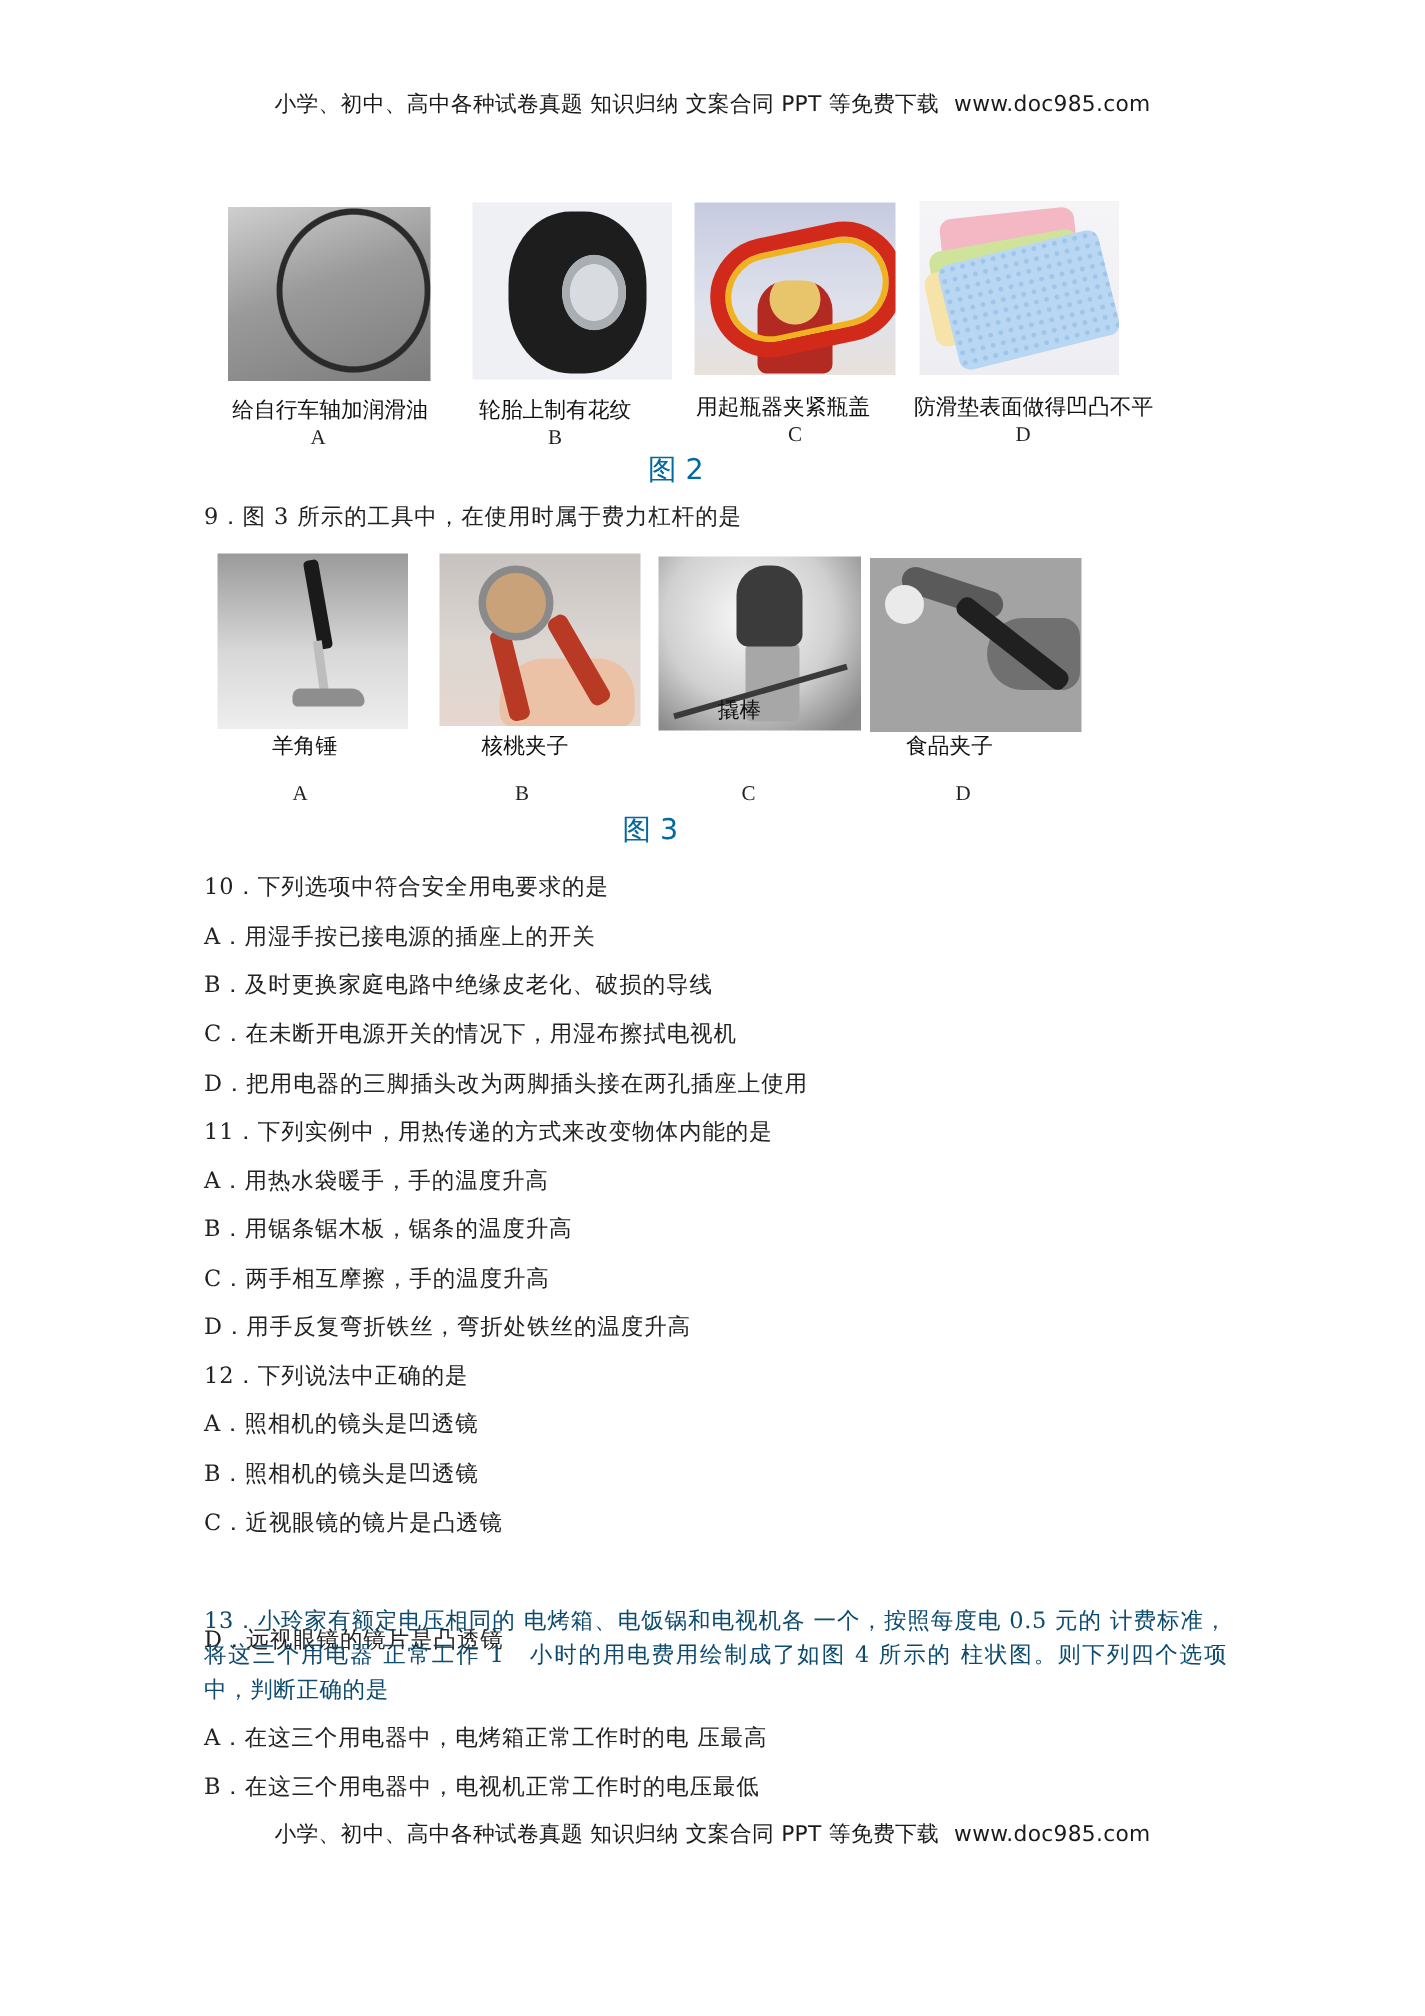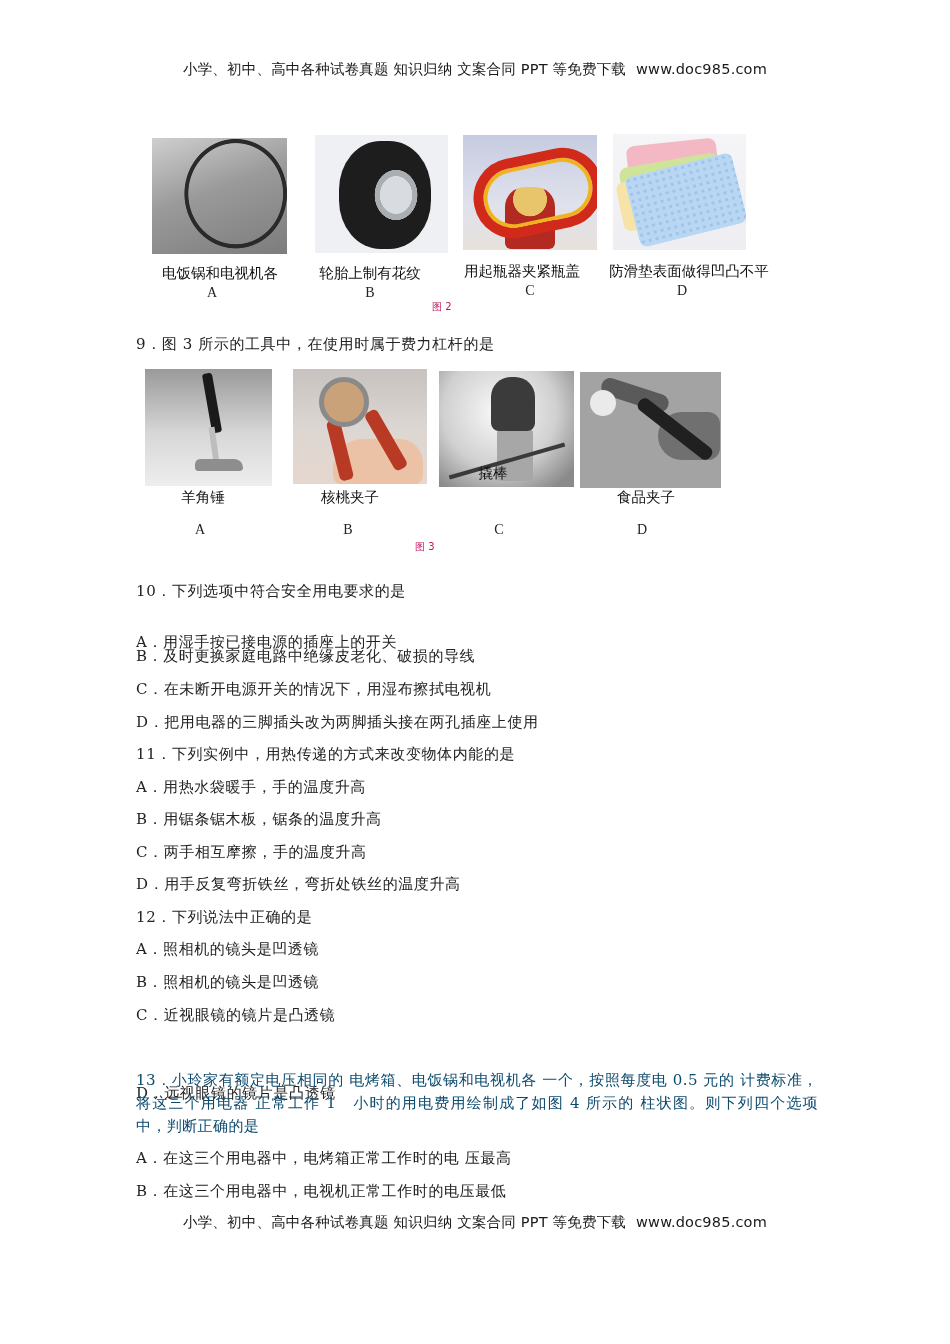--- a/index.html
+++ b/index.html
@@ -8,21 +8,21 @@
   .banner { position: absolute; left: 0; width: 950px; text-align: center;
             font-family: "DejaVu Sans", "Liberation Sans", sans-serif; font-size: 14.5px;
             color: #1a1a1a; letter-spacing: 0.2px; }
   .banner .url { margin-left: 10px; }
   .photo { position: absolute; overflow: hidden; }
   .cap { position: absolute; font-family: "DejaVu Sans", "Liberation Sans", sans-serif;
          font-size: 14.5px; color: #111; text-align: center; white-space: nowrap; }
   .letter { position: absolute; font-family: "Liberation Serif", "DejaVu Serif", serif;
             font-size: 14px; color: #222; text-align: center; }
   .fig { position: absolute; font-family: "DejaVu Sans", "Liberation Sans", sans-serif;
-         font-size: 10px; color: #be185d; }
+         font-size: 19px; color: #0369a1; }
   .line { position: absolute; left: 136px; font-size: 15px; color: #222; white-space: nowrap;
           letter-spacing: 0.6px; }
   .para { position: absolute; left: 136px; width: 682px; font-size: 15px; line-height: 23px;
           color: #0c4a6e; letter-spacing: 0.4px; text-align: justify; }
 
   
   .img-a { background:
       radial-gradient(ellipse 58% 72% at 62% 48%, transparent 60%, #2a2a2a 61%, #2a2a2a 65%, transparent 66%),
       linear-gradient(160deg, #cfcfcf 0%, #9a9a9a 45%, #7c7c7c 100%); }
   .img-b { background: #eef0f3; }
@@ -73,21 +73,21 @@
       <div class="jar"></div>
       <div class="opener"></div>
     </div>
   <div class="photo img-d" style="left:613px; top:134px; width:133px; height:116px;">
     <div class="mat" style="left:14px; top:8px; width:90px; height:30px; background:#f3b8c4; transform:rotate(-6deg);"></div>
     <div class="mat" style="left:8px; top:26px; width:100px; height:40px; background:#cfe39a; transform:rotate(-10deg);"></div>
     <div class="mat" style="left:6px; top:38px; width:106px; height:50px; background:#f6e3a8; transform:rotate(-12deg);"></div>
     <div class="mat" style="left:18px; top:30px; width:110px; height:72px; background:radial-gradient(circle, #9fc6ea 35%, #b9d7f2 36%) 0 0/7px 7px; transform:rotate(-14deg);"></div>
   </div>
 
-  <div class="cap" style="left:142px; top:264px; width:156px;">电饭锅和电视机各</div>
+  <div class="cap" style="left:142px; top:264px; width:156px;">给自行车轴加润滑油</div>
   <div class="cap" style="left:310px; top:264px; width:120px;">轮胎上制有花纹</div>
   <div class="cap" style="left:455px; top:262px; width:134px;">用起瓶器夹紧瓶盖</div>
   <div class="cap" style="left:602px; top:262px; width:174px;">防滑垫表面做得凹凸不平</div>
 
   <div class="letter" style="left:200px; top:285px; width:24px;">A</div>
   <div class="letter" style="left:358px; top:285px; width:24px;">B</div>
   <div class="letter" style="left:518px; top:283px; width:24px;">C</div>
   <div class="letter" style="left:670px; top:283px; width:24px;">D</div>
 
   <div class="fig" style="left:432px; top:300px;">图 2</div>
@@ -114,32 +114,32 @@
   <div class="photo img-t" style="left:580px; top:372px; width:141px; height:116px;">
       <div class="tong1"></div>
       <div class="ball"></div>
       <div class="hand"></div>
       <div class="tong2"></div>
     </div>
 
   <div class="cap" style="left:168px; top:488px; width:70px;">羊角锤</div>
   <div class="cap" style="left:310px; top:488px; width:80px;">核桃夹子</div>
   <div class="cap" style="left:468px; top:464px; width:50px;">撬棒</div>
-  <div class="cap" style="left:606px; top:488px; width:80px;">食品夹子</div>
+  <div class="cap" style="left:593px; top:488px; width:80px;">食品夹子</div>
 
   <div class="letter" style="left:188px; top:522px; width:24px;">A</div>
   <div class="letter" style="left:336px; top:522px; width:24px;">B</div>
   <div class="letter" style="left:487px; top:522px; width:24px;">C</div>
   <div class="letter" style="left:630px; top:522px; width:24px;">D</div>
 
   <div class="fig" style="left:415px; top:540px;">图 3</div>
 </div>
 
 <div class="line" style="top:582px;">10．下列选项中符合安全用电要求的是</div>
-<div class="line" style="top:633px;">A．用湿手按已接电源的插座上的开关</div>
+<div class="line" style="top:615px;">A．用湿手按已接电源的插座上的开关</div>
 <div class="line" style="top:647px;">B．及时更换家庭电路中绝缘皮老化、破损的导线</div>
 <div class="line" style="top:680px;">C．在未断开电源开关的情况下，用湿布擦拭电视机</div>
 <div class="line" style="top:713px;text-align:right;">D．把用电器的三脚插头改为两脚插头接在两孔插座上使用</div>
 
 <div class="line" style="top:745px;">11．下列实例中，用热传递的方式来改变物体内能的是</div>
 <div class="line" style="top:778px;">A．用热水袋暖手，手的温度升高</div>
 <div class="line" style="top:810px;">B．用锯条锯木板，锯条的温度升高</div>
 <div class="line" style="top:843px;">C．两手相互摩擦，手的温度升高</div>
 <div class="line" style="top:875px;">D．用手反复弯折铁丝，弯折处铁丝的温度升高</div>
 

